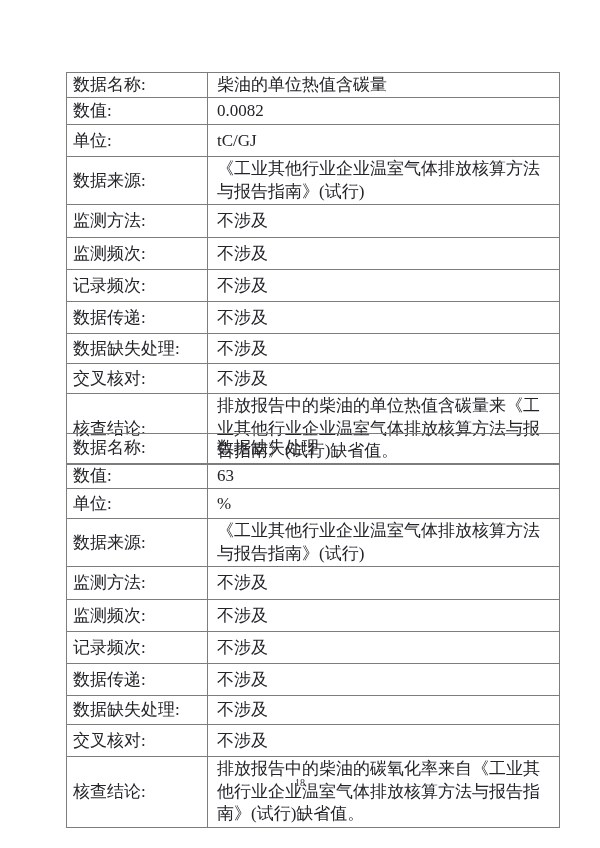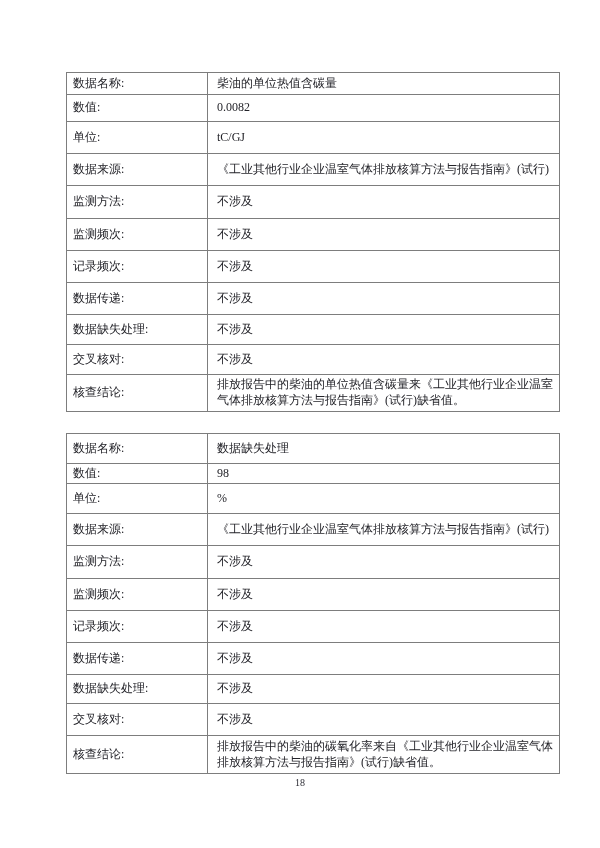--- a/index.html
+++ b/index.html
@@ -10,21 +10,21 @@
     font-family:"Liberation Serif","DejaVu Serif",serif;
     color:#232329;
     overflow:hidden;
   }
   table.param{
     position:absolute;
     left:66px;
     width:466px;
     border-collapse:collapse;
     table-layout:fixed;
-    font-size:12px;
+    font-size:17px;
   }
   table.param td{
     border:1px solid #7d7d7d;
     vertical-align:middle;
     line-height:1.32;
     overflow:hidden;
   }
   td.label-cell{
     width:130px;
     padding:1px 4px 1px 6px;
@@ -111,21 +111,21 @@
 
 
   <table class="param" id="table2">
     <tbody>
       <tr class="row-title" style="height:30px;">
         <td class="label-cell">数据名称:</td>
         <td class="value-cell">数据缺失处理</td>
       </tr>
       <tr style="height:20px;">
         <td class="label-cell">数值:</td>
-        <td class="value-cell">98</td>
+        <td class="value-cell">63</td>
       </tr>
       <tr style="height:30px;">
         <td class="label-cell">单位:</td>
         <td class="value-cell">%</td>
       </tr>
       <tr style="height:32px;">
         <td class="label-cell">数据来源:</td>
         <td class="value-cell">《工业其他行业企业温室气体排放核算方法与报告指南》(试行)</td>
       </tr>
       <tr style="height:33px;">

